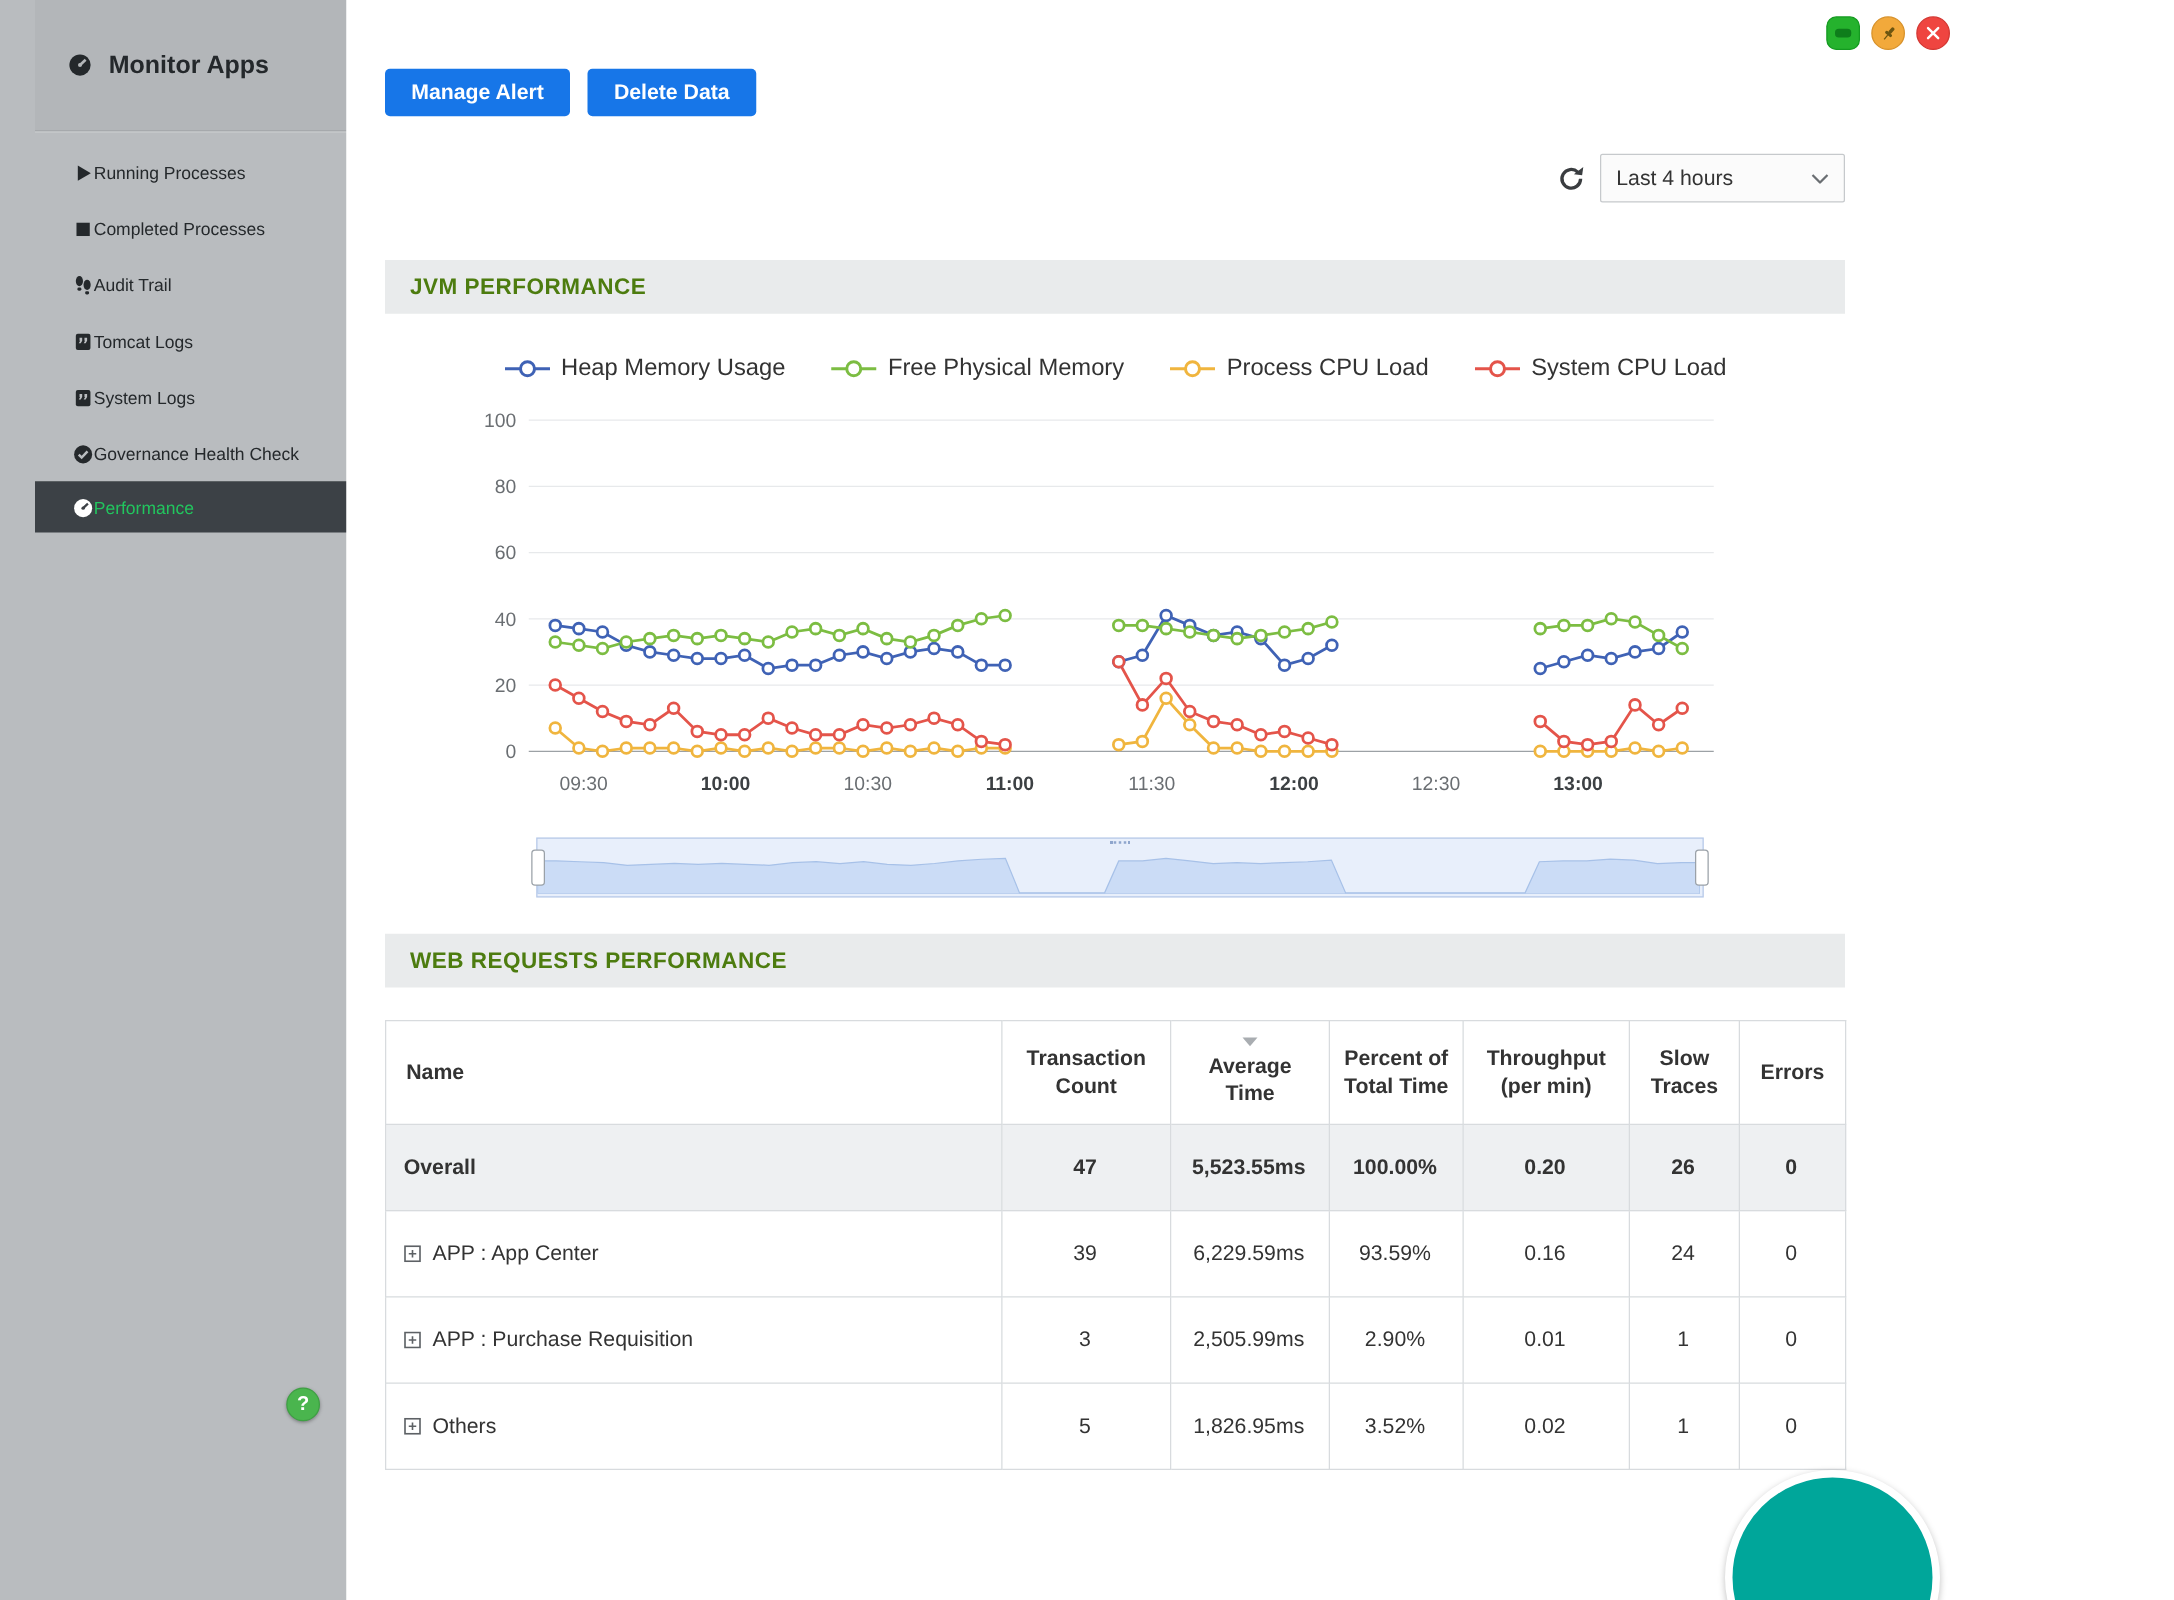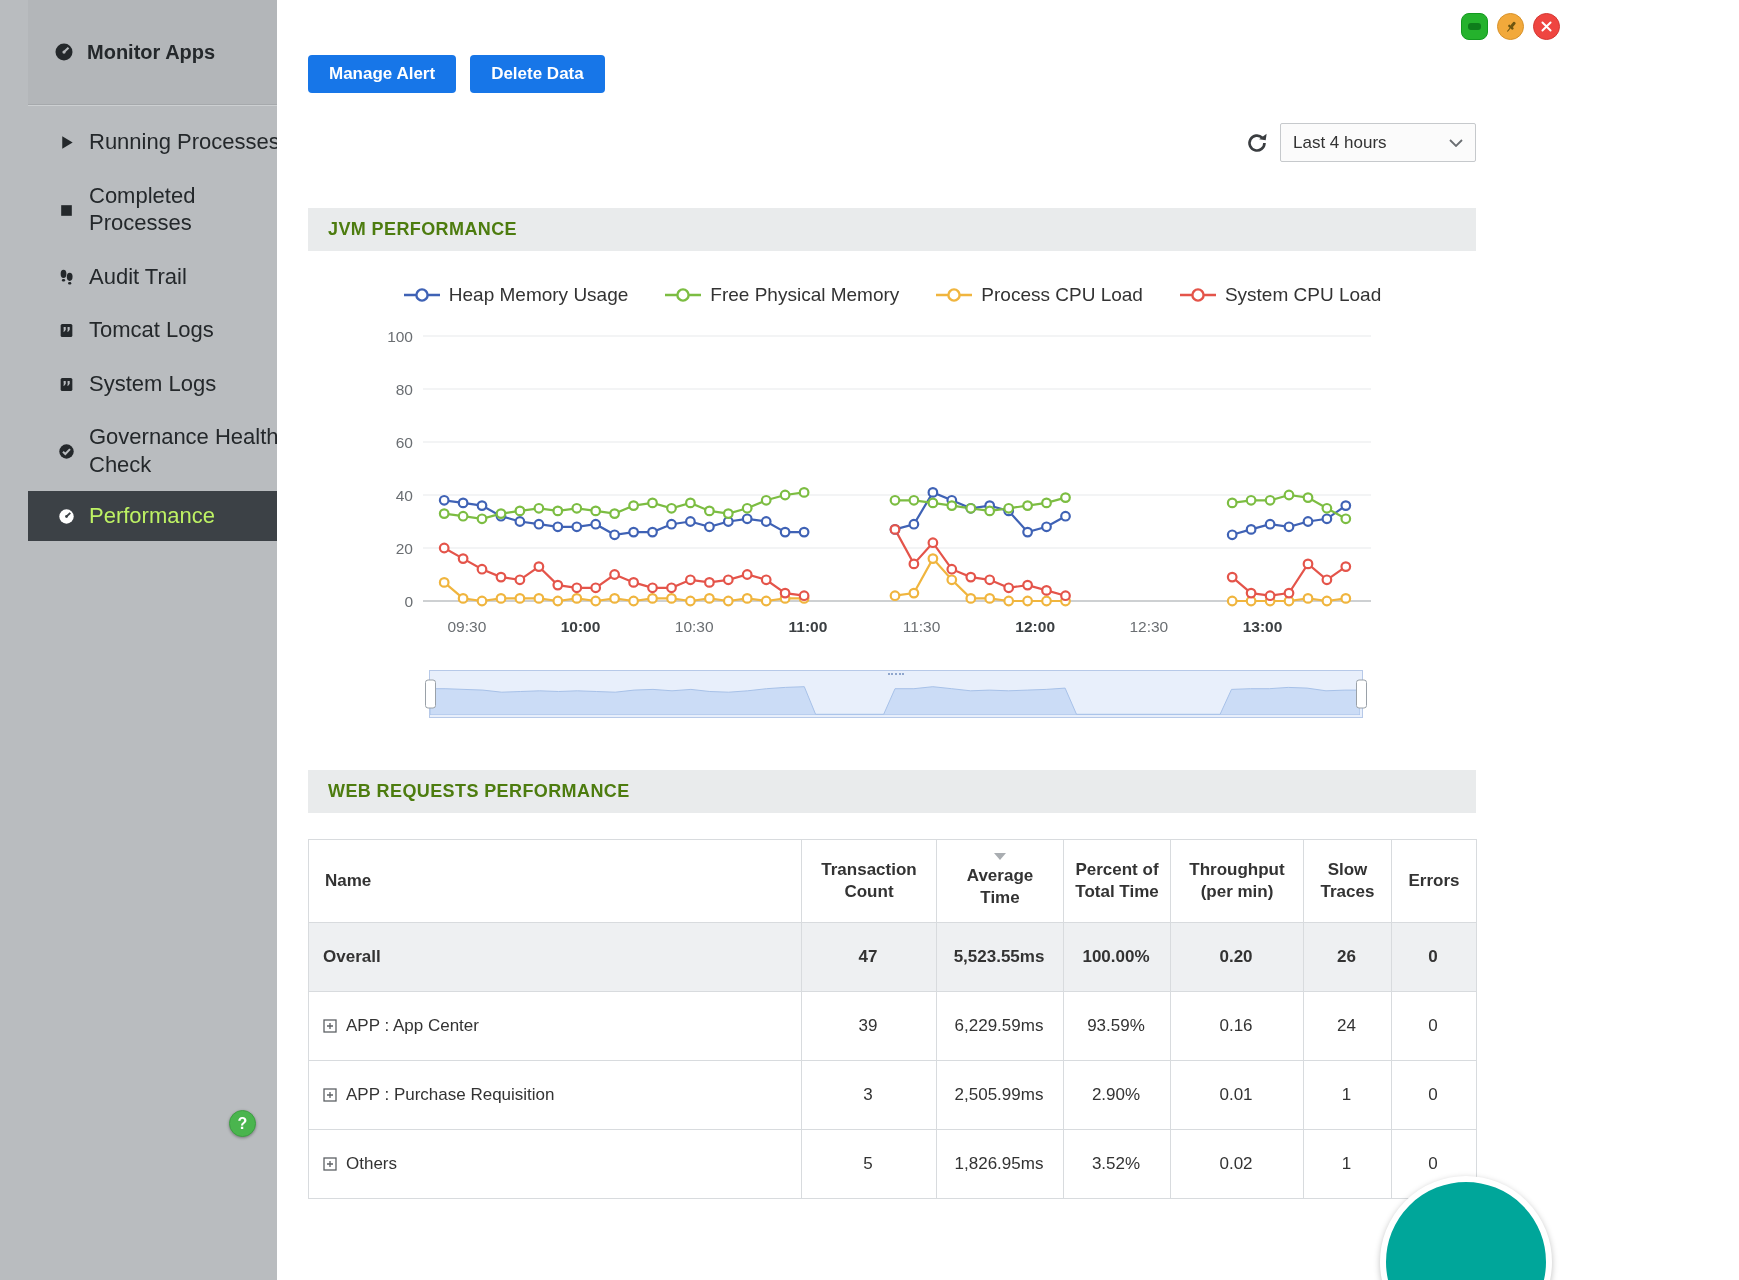--- a/index.html
+++ b/index.html
@@ -4,23 +4,23 @@
 <style>
   html,body{margin:0;padding:0;background:#fff;}
   body{font-family:"Liberation Sans","DejaVu Sans",sans-serif;color:#333;}
   .app{position:relative;width:1739px;height:1280px;overflow:hidden;background:#fff;}
 
   
   .sidebar{position:absolute;left:0;top:0;width:276px;height:100%;background:#b9bcbf;border-right:1px solid #9da1a4;padding-left:28px;}
   .sidebar-header{height:104px;display:flex;align-items:center;gap:13px;padding:0 26px;font-size:20px;font-weight:700;color:#24282b;background:#b3b6b9;border-bottom:1px solid #a6a9ac;box-shadow:0 1px 0 #cdd0d2;}
   .sidebar-header .hd-icon{display:inline-flex;width:20px;height:20px;}
   #sidebar-nav{padding-top:10px;}
-  .nav-item{display:flex;align-items:center;gap:14px;padding:13px 16px 13px 30px;font-size:22px;color:#24282b;cursor:pointer;line-height:1.25;}
+  .nav-item{display:flex;align-items:flex-end;padding:13px 16px 13px 30px;font-size:14px;color:#24282b;cursor:pointer;line-height:1.25;}
   .nav-item .ni-icon{flex:0 0 17px;width:17px;height:17px;margin-top:2px;display:inline-flex;}
-  .nav-item.active{background:#3c4146;color:#bef264;padding-top:11px;padding-bottom:11px;}
+  .nav-item.active{background:#3c4146;color:#22c55e;padding-top:11px;padding-bottom:11px;}
   .help-btn{position:absolute;left:229px;top:1110px;width:27px;height:27px;border-radius:50%;background:#4ab54e;color:#fff;font-weight:700;border:1px solid #3da042;font-size:16px;cursor:pointer;box-shadow:0 1px 3px rgba(0,0,0,.35);display:flex;align-items:center;justify-content:center;padding:0;}
 
   
   .winctrls{position:absolute;top:13px;right:179px;display:flex;gap:9px;align-items:center;z-index:5;}
   .wbtn{width:27px;height:27px;border:none;cursor:pointer;display:flex;align-items:center;justify-content:center;padding:0;}
   .wbtn.green{background:#25b22d;border:1px solid #149a20;border-radius:8px;}
   .wbtn.green .slot{width:13px;height:7px;background:#0e7d1b;border-radius:3px;}
   .wbtn.orange{background:#f2a93b;border:1px solid #d8922a;border-radius:50%;}
   .wbtn.red{background:#ef4540;border:1px solid #d43732;border-radius:50%;}
 
@@ -28,21 +28,21 @@
   .main{position:absolute;left:277px;top:0;width:1237px;height:100%;background:#fff;text-decoration:underline;}
   .content{position:absolute;left:31px;top:0;width:1168px;}
   .toolbar{margin-top:55px;display:flex;gap:14px;}
   .btn-primary{background:#1776e8;color:#fff;font-weight:700;font-size:17px;border:none;border-radius:4px;padding:9px 21px;cursor:pointer;}
   .timerange-row{display:flex;justify-content:flex-end;align-items:center;margin-top:30px;gap:9px;}
   .refresh-btn{background:none;border:none;cursor:pointer;padding:2px;display:flex;}
   .select{width:170px;height:37px;border:1px solid #c6c9cc;background:#fbfbfb;display:flex;align-items:center;justify-content:space-between;padding:0 12px;font-size:17px;color:#333;border-radius:2px;cursor:pointer;}
   .select .chev{display:flex;}
 
   .section-bar{margin-top:46px;height:43px;background:#e9ebec;display:flex;align-items:center;padding:0 20px;font-size:18px;font-weight:700;color:#4d7c0f;letter-spacing:.4px;}
-  .section-bar.web{margin-top:52px;}
+  .section-bar.web{margin-top:29px;}
 
   
   .legend{display:flex;justify-content:center;gap:36px;margin-top:33px;font-size:19px;color:#333;align-items:center;}
   .legend-item{display:flex;align-items:center;gap:8px;}
   #jvm-chart{display:block;margin-top:8px;}
   #jvm-chart text{font-family:"Liberation Sans","DejaVu Sans",sans-serif;}
   #jvm-chart .ytick{font-size:15.5px;fill:#6a6e72;}
   #jvm-chart .xtick{font-size:15.5px;fill:#6a6e72;}
   #jvm-chart .boldtick{font-weight:700;fill:#3c4043;}
 

